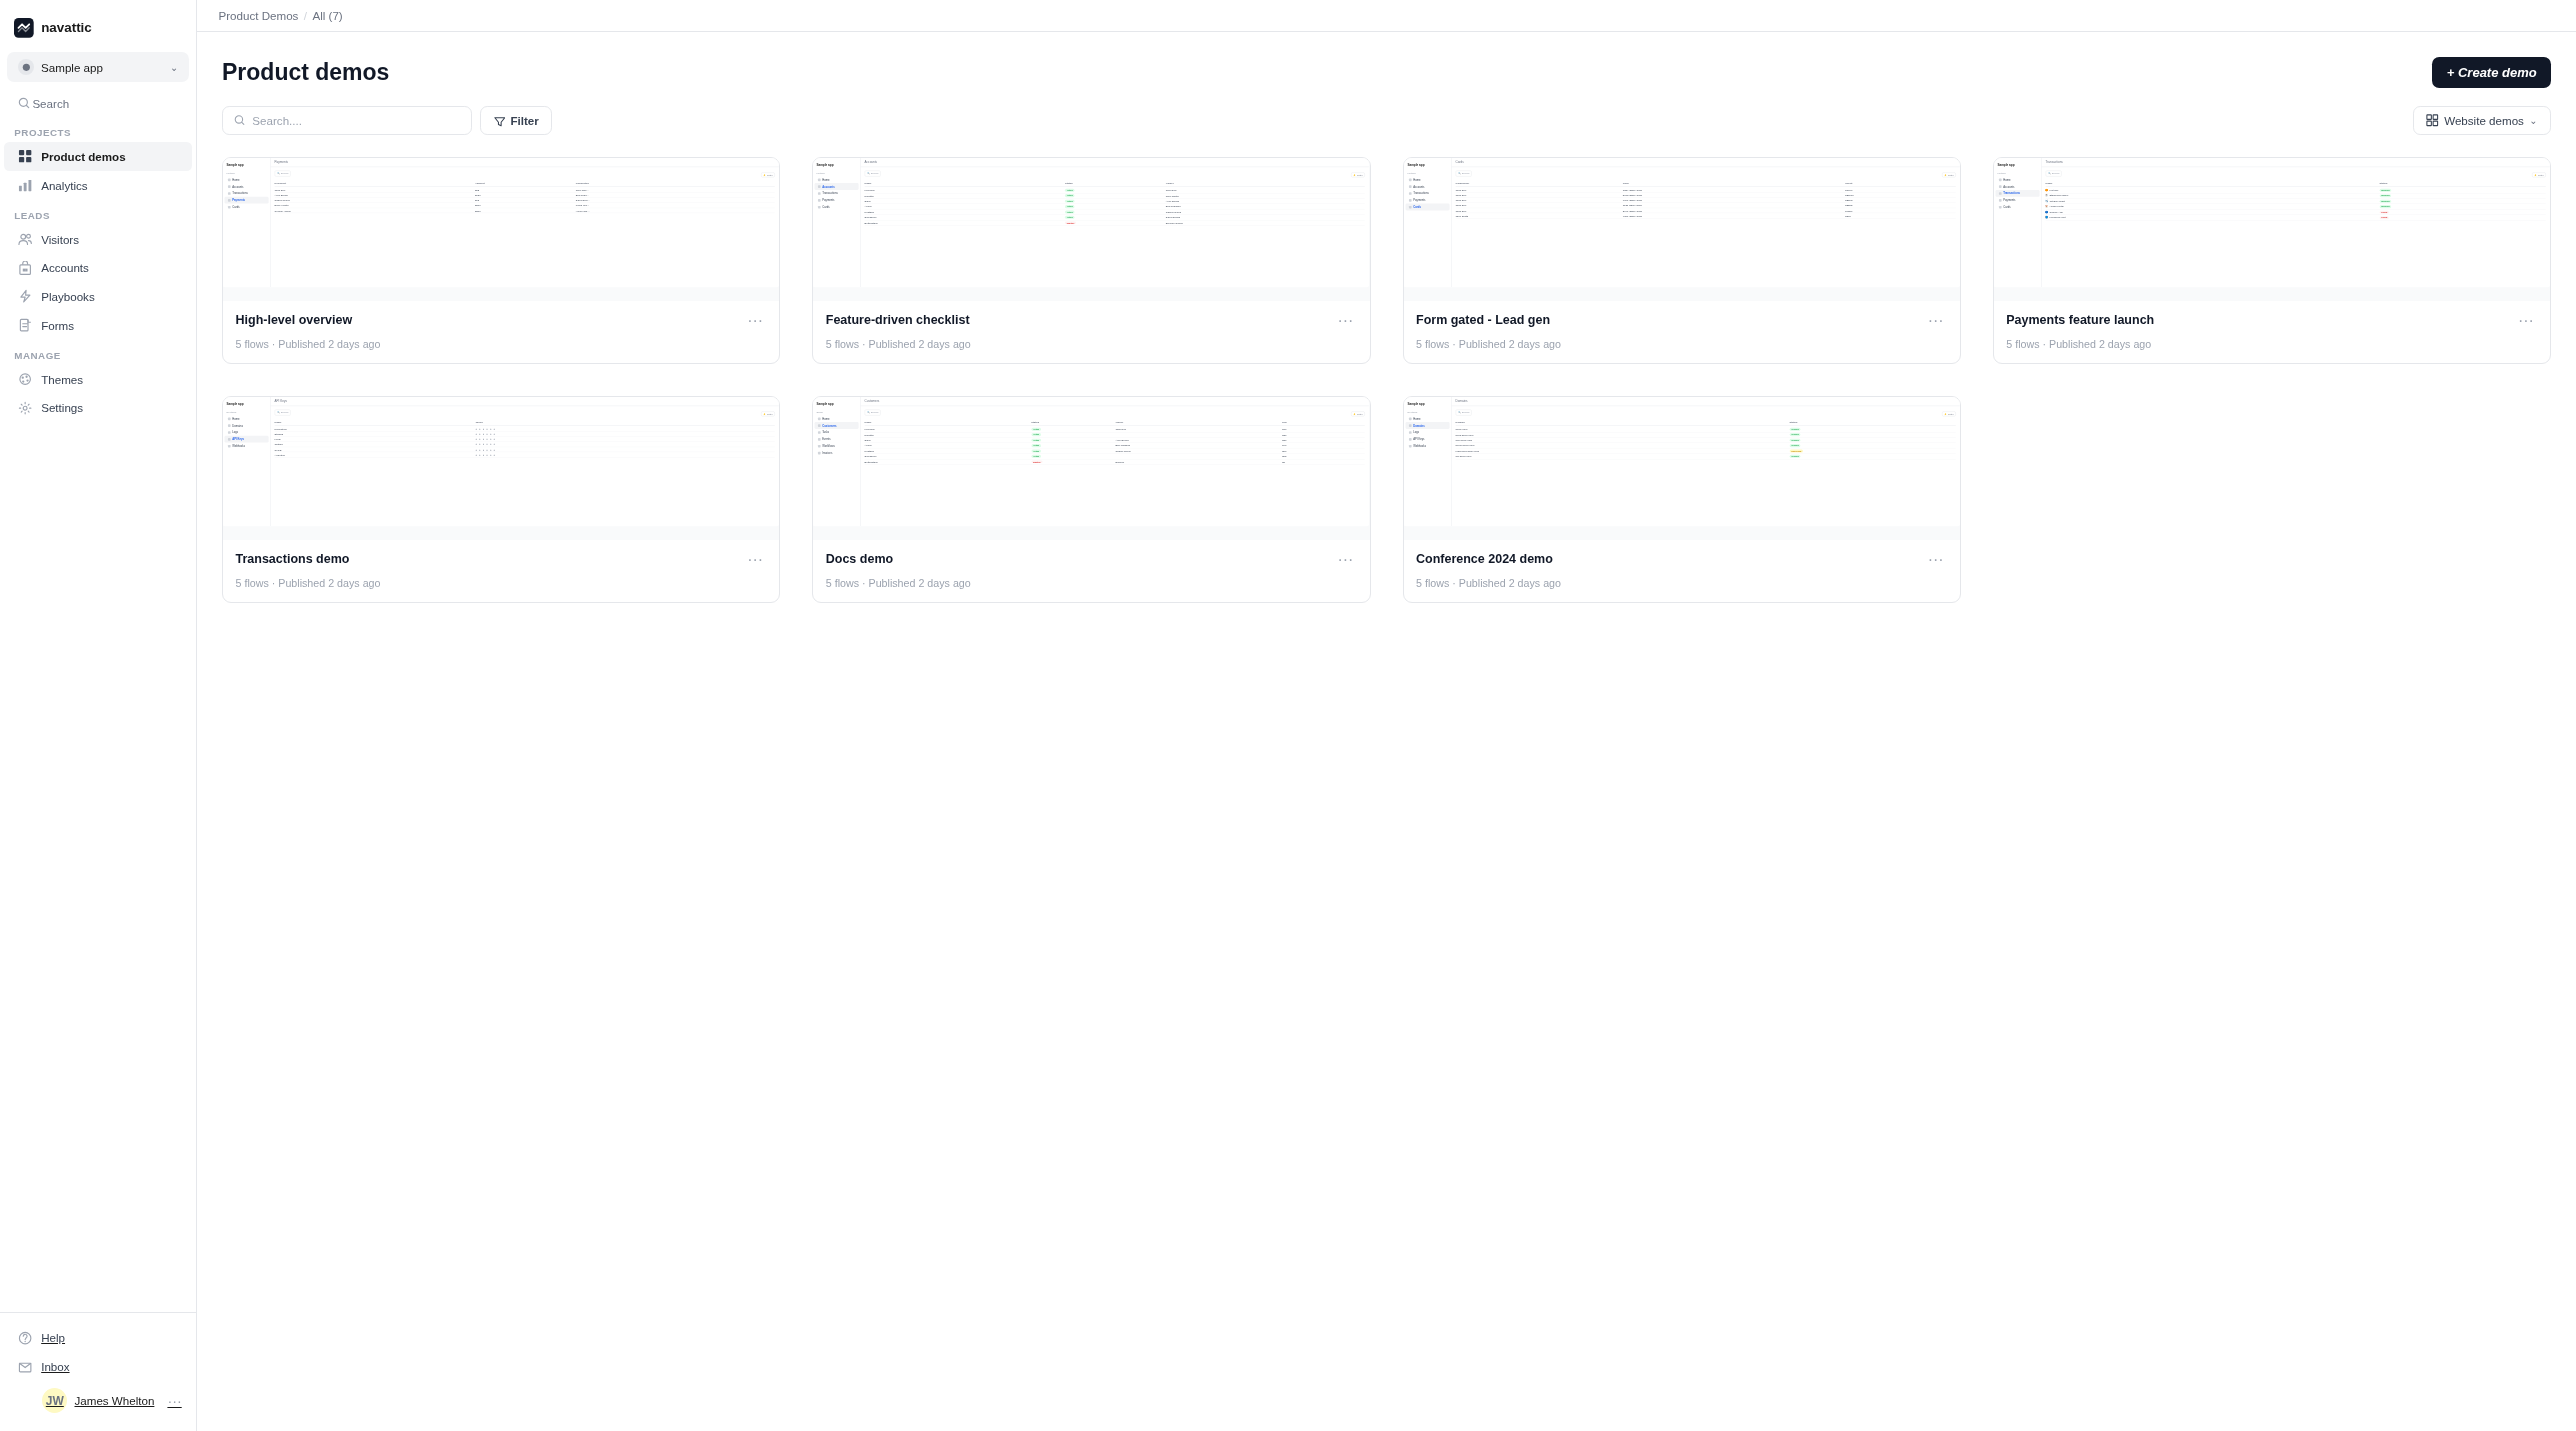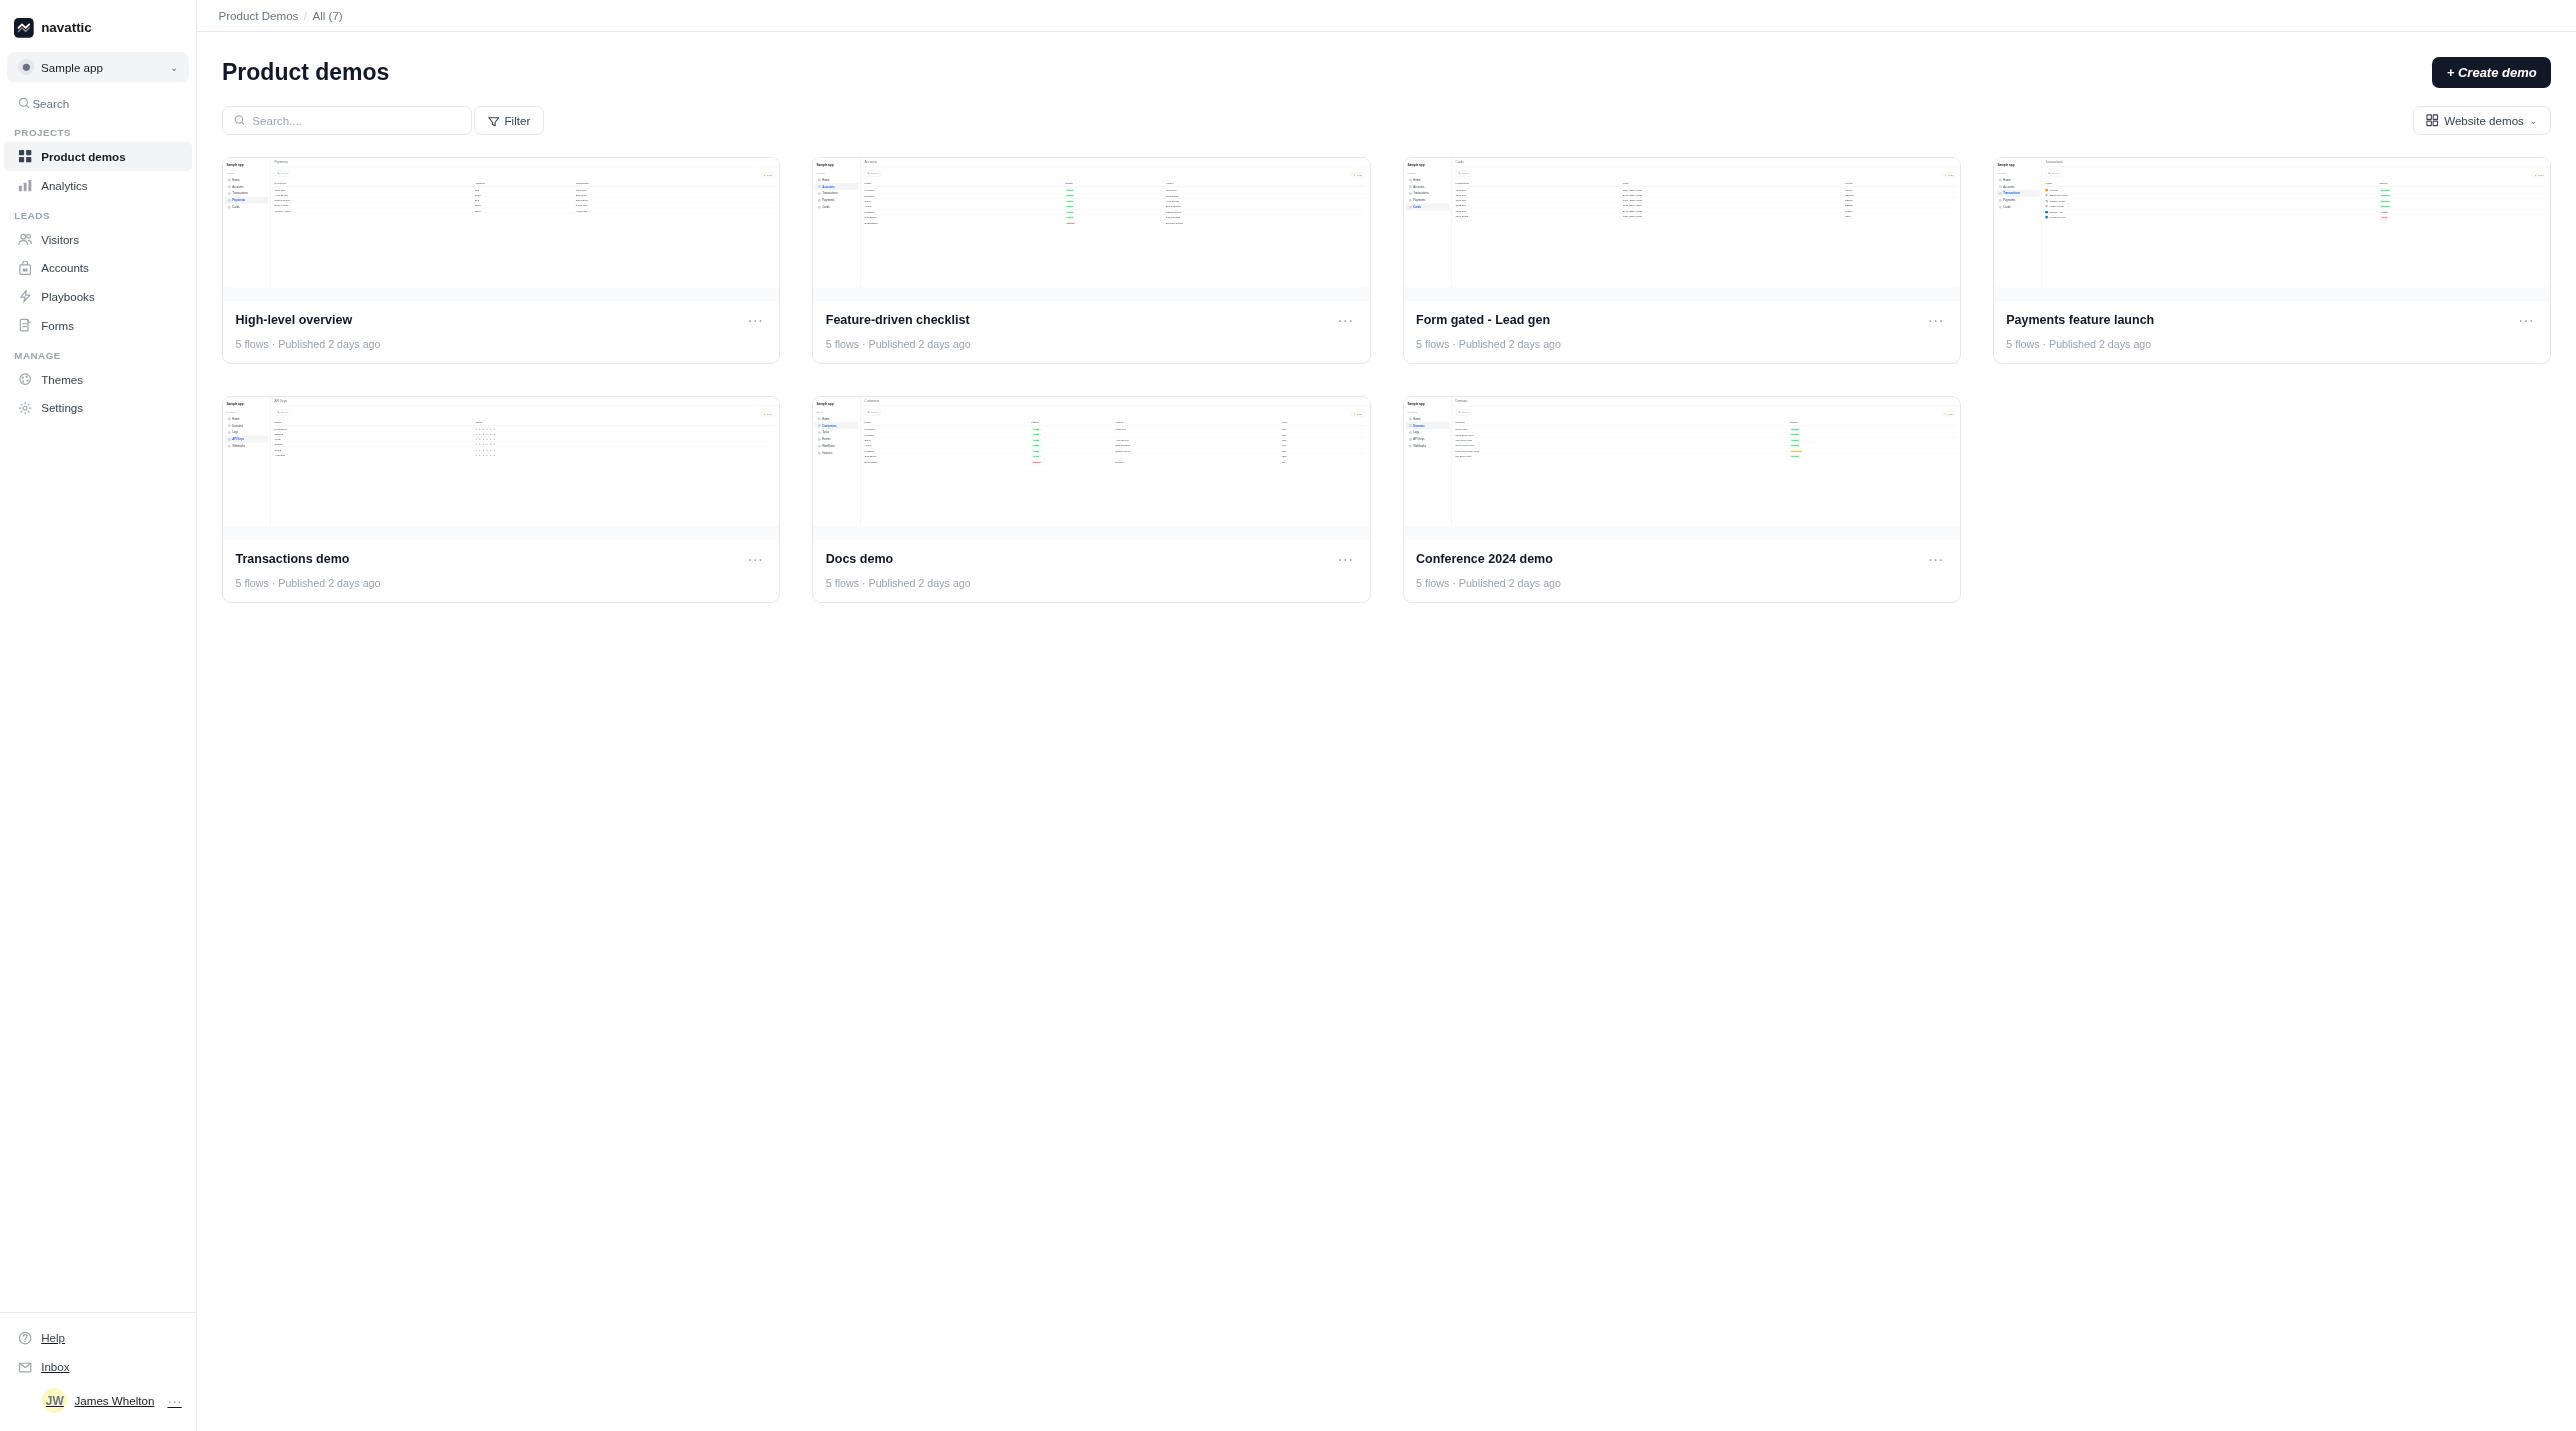--- a/index.html
+++ b/index.html
@@ -32,21 +32,21 @@
 
     .content { flex: 1; overflow-y: auto; padding: 25px 25px; }
     .page-header { display: flex; align-items: center; justify-content: space-between; margin-bottom: 18px; }
     .page-title { font-size: 23px; font-weight: 700; color: #111827; }
     .create-btn { display: flex; align-items: center; gap: 5.4px; background: #111827; color: #fff; border: none; padding: 8px 14.3px; border-radius: 7.2px; font-size: 13px; font-weight: 600; cursor: pointer; font-style: italic; }
 
     .toolbar { display: flex; align-items: center; justify-content: space-between; margin-bottom: 21.5px; gap: 10.7px; }
     .search-box { display: flex; align-items: center; gap: 7.2px; background: #fff; border: 0.9px solid #e5e7eb; border-radius: 7.2px; padding: 7.2px 10.7px; width: 250px; }
     .search-box input { border: none; outline: none; font-size: 11.6px; color: #374151; width: 100%; background: transparent; }
     .search-box input::placeholder { color: #9ca3af; }
-    .filter-btn { display: flex; align-items: flex-end; gap: 5.4px; border: 0.9px solid #e5e7eb; background: #fff; padding: 7.2px 12.5px; border-radius: 7.2px; font-size: 11.6px; color: #374151; cursor: pointer; }
+    .filter-btn { display: flex; align-items: flex-end; gap: 5.4px; border: 0.9px solid #e5e7eb; background: #fff; padding: 7.2px 12.5px; border-radius: 7.2px; font-size: 11.6px; color: #374151; cursor: pointer; font-weight: bold; }
     .view-select { display: flex; align-items: center; gap: 5.4px; border: 0.9px solid #e5e7eb; background: #fff; padding: 7.2px 12.5px; border-radius: 7.2px; font-size: 11.6px; color: #374151; cursor: pointer; }
 
     .demo-grid { display: grid; grid-template-columns: repeat(4, 1fr); gap: 32px; }
 
     .demo-card { border: 0.9px solid #e5e7eb; border-radius: 9px; overflow: hidden; cursor: pointer; transition: box-shadow 0.2s; }
     .demo-card-preview { height: 143px; background: #f9fafb; overflow: hidden; position: relative; }
     .demo-card-info { padding: 10.7px 12.5px 12.5px; }
     .demo-card-title { font-size: 12.5px; font-weight: 600; color: #111827; margin-bottom: 3.6px; }
     .demo-card-meta { font-size: 10.7px; color: #9ca3af; }
     .demo-card-header { display: flex; align-items: center; justify-content: space-between; margin-bottom: 7.2px; }
@@ -221,21 +221,21 @@
   <div class="content">
 
     <div class="page-header">
       <h1 class="page-title">Product demos</h1>
       <button class="create-btn">
         <span>+ Create demo</span>
       </button>
     </div>
 
     <div class="toolbar">
-      <div style="display:flex; align-items:center; gap:2px;">
+      <div style="display:flex; align-items:center; gap:8px;">
         <div class="search-box">
           <svg width="12.5" height="12.5" viewBox="0 0 14 14" fill="none">
               <circle cx="6" cy="6" r="4.5" stroke="#9ca3af" stroke-width="1.3"></circle>
               <path d="M9.5 9.5 L12 12" stroke="#9ca3af" stroke-width="1.3" stroke-linecap="round"></path>
             </svg>
           <input type="text" placeholder="Search...." style="">
         </div>
         <button class="filter-btn">
           <svg width="11.6" height="11.6" viewBox="0 0 13 13" fill="none">
               <path d="M1 2h11l-4 5v4l-3-1.5V7L1 2z" stroke="#374151" stroke-width="1.2" stroke-linejoin="round"></path>

